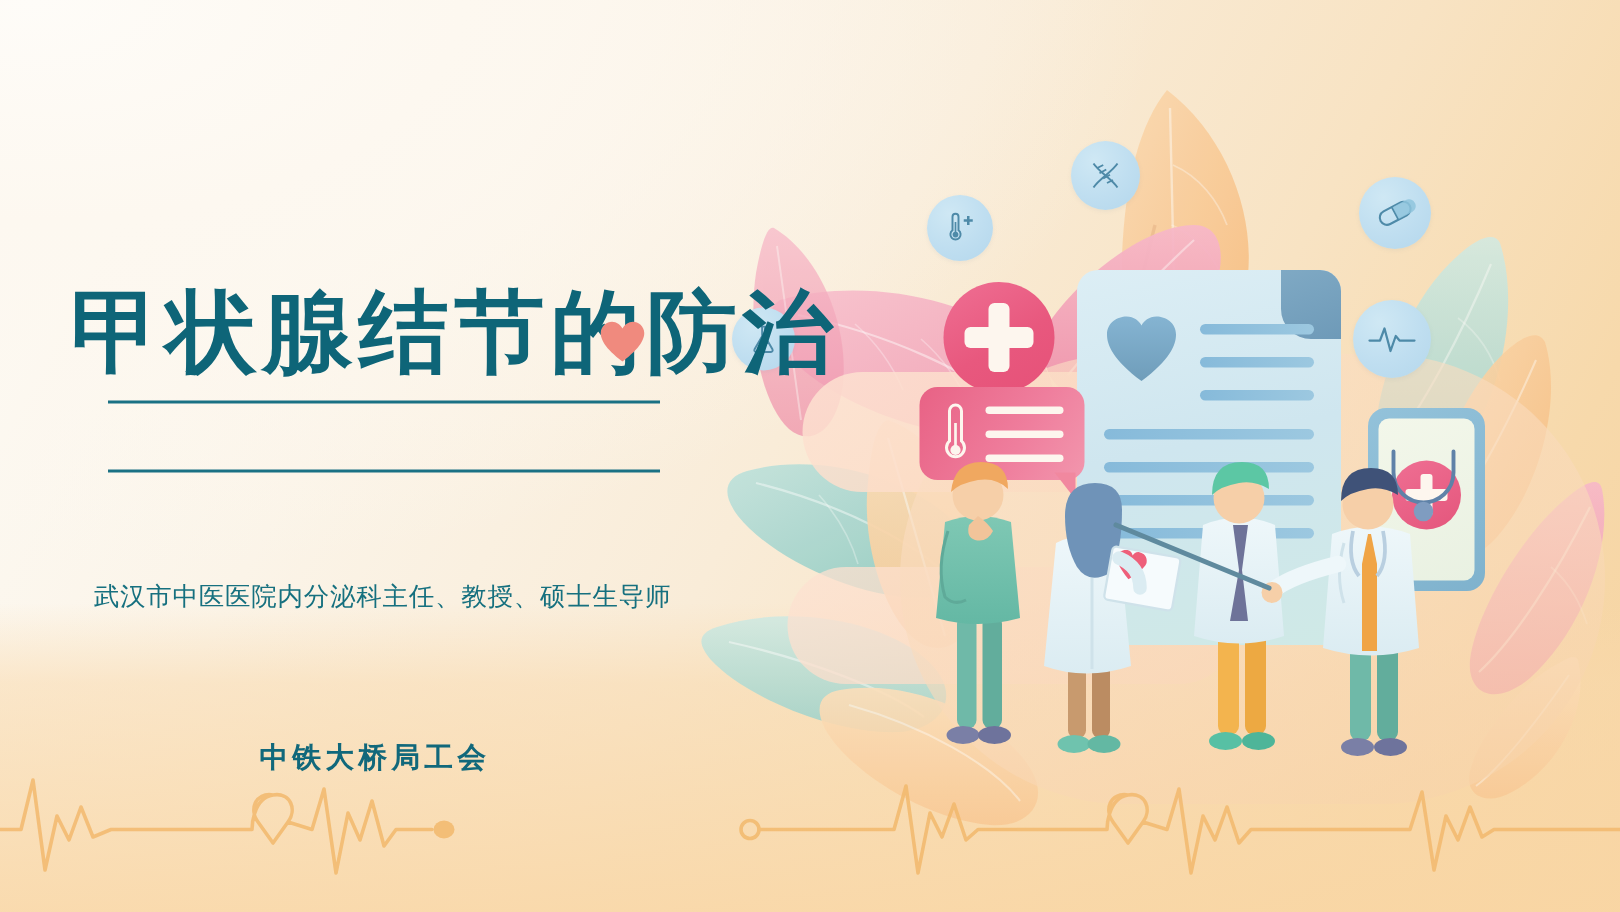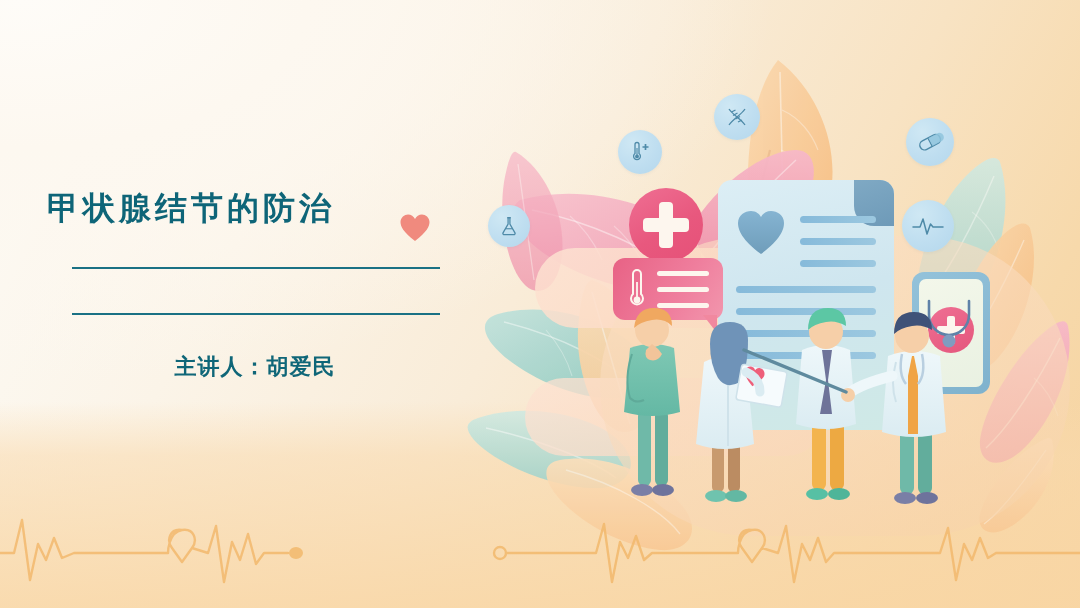--- a/index.html
+++ b/index.html
@@ -79,21 +79,21 @@
   }
   #phone .pcross:before,#phone .pcross:after{content:"";position:absolute;background:#fdf6ee;border-radius:2px;}
   #phone .pcross:before{left:19px;top:9px;width:8px;height:28px;}
   #phone .pcross:after{left:9px;top:19px;width:28px;height:8px;}
   
   #ecg{position:absolute;left:0;bottom:0;width:1080px;height:110px;}
   
   #textblock{position:absolute;left:0;top:0;width:520px;height:608px;}
   #title{
     position:absolute;left:47px;top:192px;
-    font-size:32px;font-weight:700;letter-spacing:4px;color:#0e6578;
+    font-size:60px;font-weight:700;letter-spacing:4px;color:#0e6578;
     font-family:"DejaVu Sans","Liberation Sans",sans-serif;
     white-space:nowrap;line-height:1;
   }
   #titleHeart{position:absolute;left:400px;top:214px;}
   .rule{position:absolute;left:72px;width:368px;height:2px;background:#1a7184;}
   #rule1{top:267px;}
   #rule2{top:313px;}
   #subtitle{
     position:absolute;left:72px;top:276px;width:368px;text-align:center;
     font-size:21px;font-weight:600;letter-spacing:2px;color:#14697d;
@@ -403,16 +403,17 @@
 
   <div id="textblock">
     <div id="title">甲状腺结节的防治</div>
     <svg id="titleHeart" width="30" height="28" viewBox="0 0 30 28">
       <path d="M15 27 C 3 18 0.5 12 0.5 8 C 0.5 3.5 4.5 0.5 8 0.5 C 11 0.5 13.8 2.6 15 5 C 16.2 2.6 19 0.5 22 0.5 C 25.5 0.5 29.5 3.5 29.5 8 C 29.5 12 27 18 15 27 Z" fill="#f08a7e"></path>
     </svg>
 
     <div class="rule" id="rule1"></div>
     <div class="rule" id="rule2"></div>
 
-    <div id="speaker">主讲人：胡爱民</div>
+    <div id="credentials">武汉市中医医院内分泌科主任、教授、硕士生导师</div>
+    <div id="org">中铁大桥局工会</div>
   </div>
 
 </div>
 
 </body></html>

